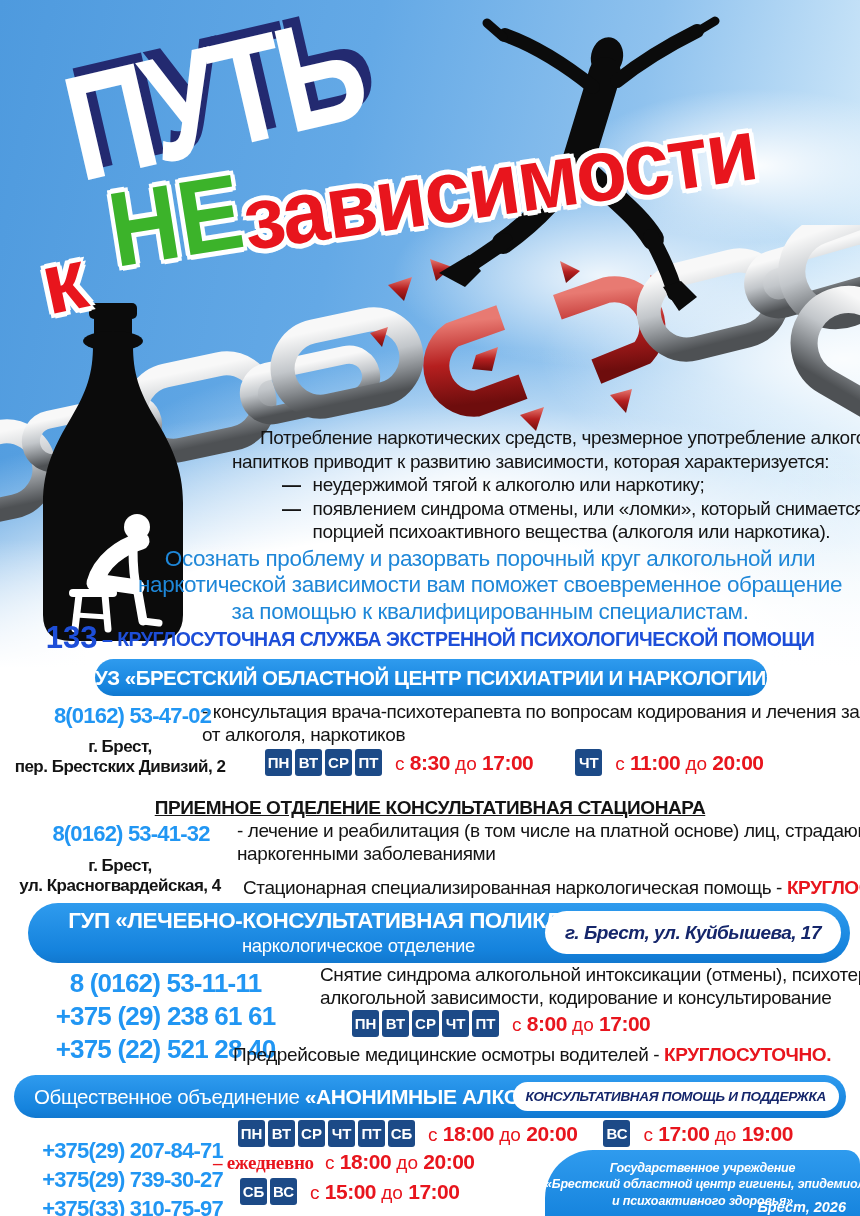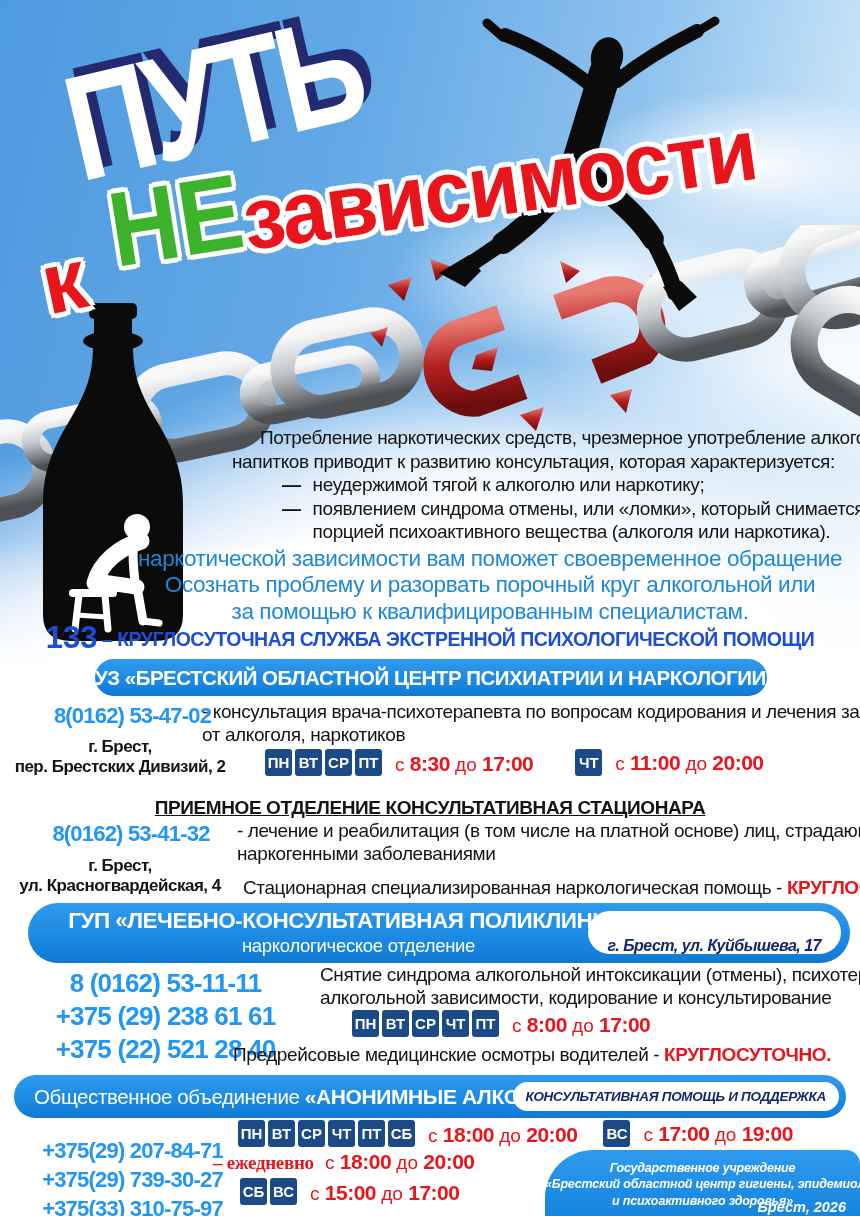--- a/index.html
+++ b/index.html
@@ -54,38 +54,38 @@
   .banner { position:absolute; background:linear-gradient(180deg,#2f9bee 0%, #1583dd 78%, #1178cf 100%);
     color:#fff; }
   .banner1 { left:95px; top:659px; width:672px; height:37px; border-radius:19px; text-align:center;
     font-size:20.5px; font-weight:bold; line-height:37px; letter-spacing:-.5px; white-space:nowrap; }
   .banner2 { left:28px; top:903px; width:822px; height:60px; border-radius:30px; }
   .banner2 .b2-text { position:absolute; left:18px; top:5px; width:625px; text-align:center; }
   .banner2 .b2-title { font-size:22.5px; font-weight:bold; letter-spacing:-.5px; white-space:nowrap; }
   .banner2 .b2-sub { font-size:18.5px; letter-spacing:-.3px; margin-top:1px; }
   .pill { position:absolute; background:#ffffff; color:#15266b; font-weight:bold; font-style:italic;
     white-space:nowrap; }
-  .b2-pill { right:9px; top:8px; height:43px; line-height:43px; border-radius:22px; padding:13px 20px;
-    font-size:16px; letter-spacing:-.5px; }
+  .b2-pill { right:9px; top:8px; height:43px; line-height:43px; border-radius:22px; padding:0 20px;
+    font-size:19px; letter-spacing:-.5px; }
   .banner3 { left:14px; top:1075px; width:832px; height:43px; border-radius:22px; }
   .banner3 .b3-text { position:absolute; left:20px; top:0; width:600px; height:43px; line-height:43px;
     text-align:center; white-space:nowrap; letter-spacing:-.4px; }
   .b3-prefix { font-size:20.5px; }
   .b3-title { font-size:21px; font-weight:bold; }
   .b3-pill { right:7px; top:7px; height:29px; line-height:29px; border-radius:15px; padding:0 13px;
     font-size:13.5px; letter-spacing:-.3px; }
 
   
   .phone { color:#2196f3; font-weight:bold; white-space:nowrap; letter-spacing:-.8px; }
   .addr { color:#141414; font-weight:bold; font-size:17px; line-height:1.2; text-align:center;
     letter-spacing:-.5px; white-space:nowrap; }
   .desc { color:#141414; font-size:19px; line-height:1.22; letter-spacing:-.4px; white-space:nowrap; }
   .subheader { position:absolute; left:0; top:797px; width:860px; text-align:center; font-size:19px;
     font-weight:bold; color:#141414; text-decoration:underline; letter-spacing:-.4px; }
-  .sched { position:absolute; display:flex; align-items:flex-end; }
+  .sched { position:absolute; display:flex; align-items:center; }
   .chip { display:inline-flex; width:27px; height:27px; margin-right:3px; background:#1c4a87; color:#fff;
     font-weight:bold; font-size:15px; align-items:center; justify-content:center; border-radius:3px;
     flex:none; }
   .time { color:#e8151d; font-size:19px; margin-left:10px; white-space:nowrap; }
   .time b { font-size:21px; letter-spacing:-.5px; }
   .redbold { color:#e8151d; font-weight:bold; }
 
   .ph1 { position:absolute; left:30px; top:703px; width:205px; text-align:center; font-size:22px; }
   .addr1 { position:absolute; left:5px; top:737px; width:230px; }
   .desc1 { position:absolute; left:202px; top:700px; }
@@ -212,37 +212,37 @@
     </g>
   </svg>
 
   <div class="t-put">ПУТЬ</div>
   <div class="t-k outline-w">к</div>
   <div class="t-ne outline-w">НЕ</div>
   <div class="t-zav outline-w">зависимости</div>
 
   <div class="intro">
     <div class="ind">Потребление наркотических средств, чрезмерное употребление алкогольных</div>
-    <div>напитков приводит к развитию консультация, которая характеризуется:</div>
+    <div>напитков приводит к развитию зависимости, которая характеризуется:</div>
     <div class="bullet">
       <span class="dash">—</span>
       <div>неудержимой тягой к алкоголю или наркотику;</div>
     </div>
     <div class="bullet">
       <span class="dash">—</span>
       <div>
         <div>появлением синдрома отмены, или «ломки», который снимается новой</div>
         <div>порцией психоактивного вещества (алкоголя или наркотика).</div>
       </div>
     </div>
   </div>
 
   <div class="call">
+    <div>Осознать проблему и разорвать порочный круг алкогольной или</div>
     <div>наркотической зависимости вам поможет своевременное обращение</div>
-    <div>Осознать проблему и разорвать порочный круг алкогольной или</div>
     <div>за помощью к квалифицированным специалистам.</div>
   </div>
 
   <div class="hotline">
     <span class="num">133</span>
     <span class="txt">– КРУГЛОСУТОЧНАЯ СЛУЖБА ЭКСТРЕННОЙ ПСИХОЛОГИЧЕСКОЙ ПОМОЩИ</span>
   </div>
 
   <div class="banner banner1">УЗ «БРЕСТСКИЙ ОБЛАСТНОЙ ЦЕНТР ПСИХИАТРИИ И НАРКОЛОГИИ»</div>
 

